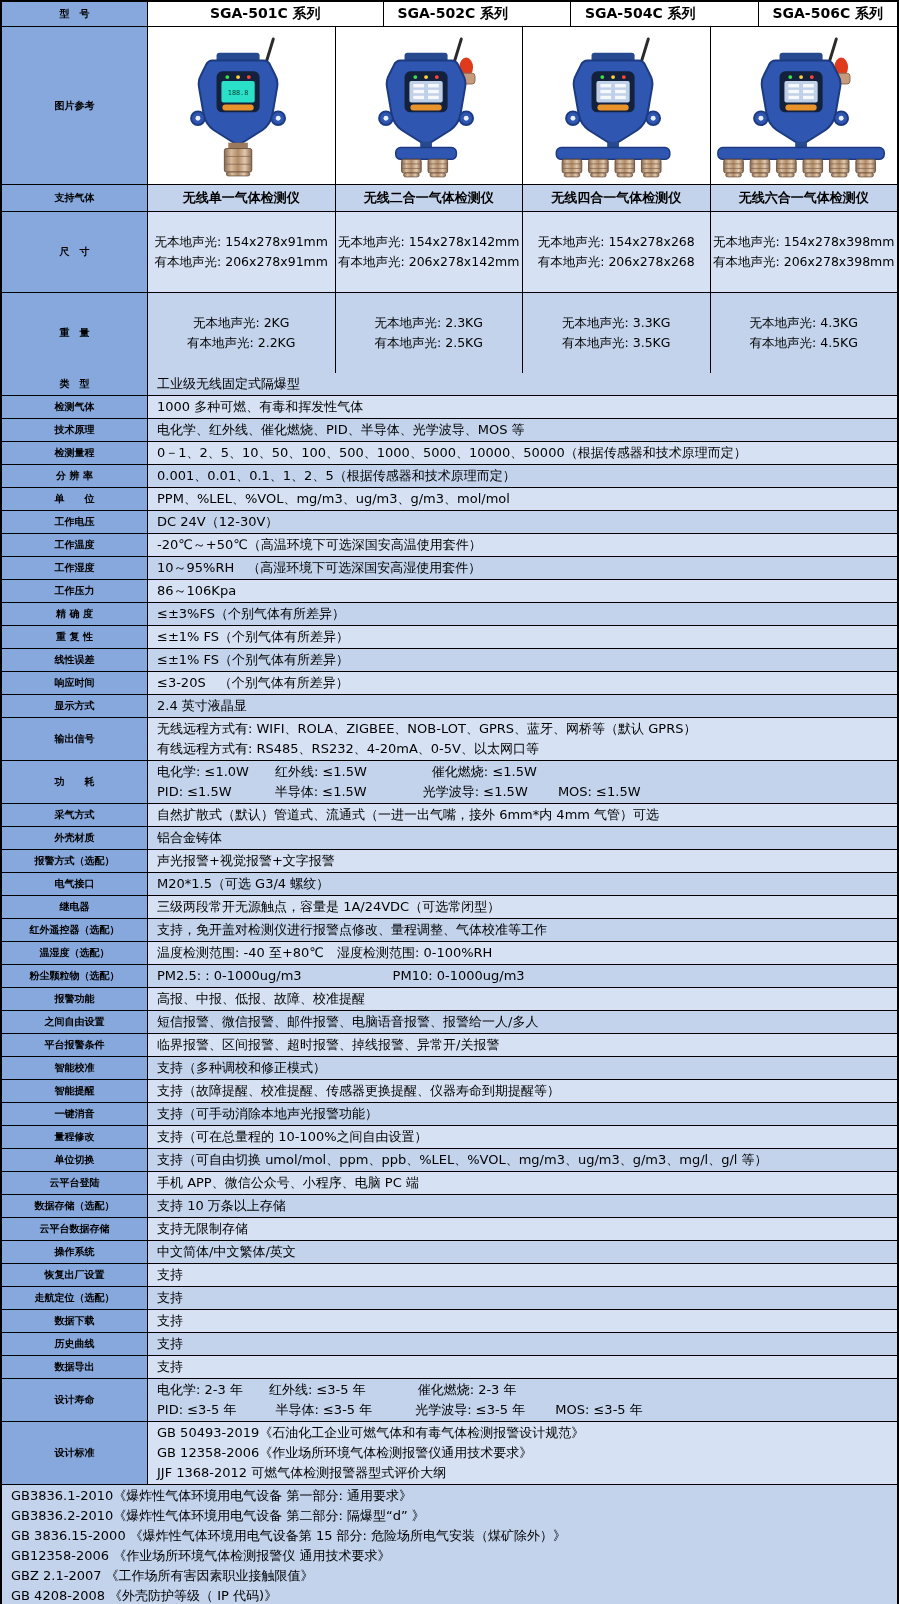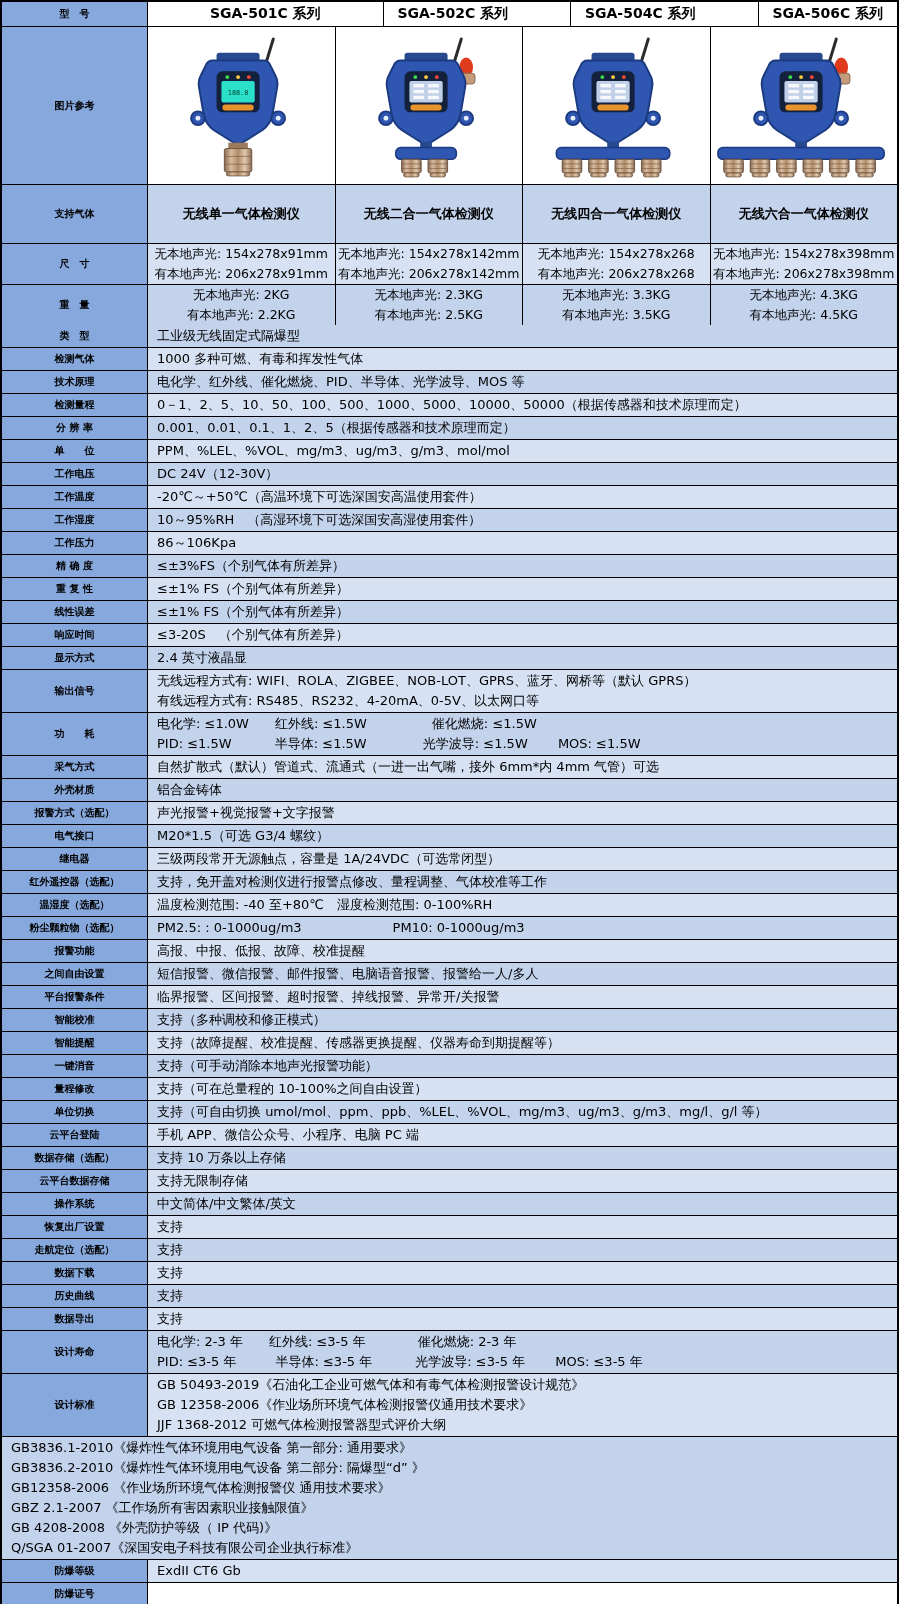--- a/index.html
+++ b/index.html
@@ -34,25 +34,25 @@
     background:#fff;display:flex;align-items:center;justify-content:center;
     font-weight:bold;font-size:14px;height:24px;margin-left:48px;
   }
   .r-images .vcol{
     background:#fff;height:157px;
     display:flex;align-items:center;justify-content:center;overflow:hidden;
   }
   .r-gas .vcol{
     background:var(--row-dark);
     display:flex;align-items:center;justify-content:center;
-    font-size:13px;font-weight:600;padding:20px 2px;text-align:center;
+    font-size:13px;font-weight:600;padding:4px 2px;text-align:center;
   }
   .r-size .vcol{background:var(--row-light);}
   .r-weight .vcol{background:var(--row-dark);}
-  .twolines{display:flex;flex-direction:column;justify-content:center;padding:0 0;}
+  .twolines{display:flex;flex-direction:column;justify-content:center;padding:20px 0;}
   .twolines div{line-height:20px;font-size:12.5px;text-align:center;white-space:pre-wrap;}
   .spec-val{
     flex:1 1 0;box-sizing:border-box;min-width:0;
     display:flex;flex-direction:column;justify-content:center;
     padding:1px 2px 1px 9px;
   }
   .spec-val .line{font-size:13px;line-height:20px;white-space:pre-wrap;}
   .bg-a{background:var(--row-dark);}
   .bg-b{background:var(--row-light);}
   .dev{display:flex;align-items:center;justify-content:center;text-align:right;}
@@ -587,20 +587,21 @@
         <div class="spec-val bg-b">
           <div class="line">GB 50493-2019《石油化工企业可燃气体和有毒气体检测报警设计规范》</div>
           <div class="line">GB 12358-2006《作业场所环境气体检测报警仪通用技术要求》</div>
           <div class="line">JJF 1368-2012 可燃气体检测报警器型式评价大纲</div>
         </div>
       </div>
       <div class="row">
         <div class="spec-val bg-a">
           <div class="line">GB3836.1-2010《爆炸性气体环境用电气设备 第一部分: 通用要求》</div>
           <div class="line">GB3836.2-2010《爆炸性气体环境用电气设备 第二部分: 隔爆型“d” 》</div>
+          <div class="line">GB 3836.15-2000 《爆炸性气体环境用电气设备第 15 部分: 危险场所电气安装（煤矿除外）》</div>
           <div class="line">GB12358-2006 《作业场所环境气体检测报警仪 通用技术要求》</div>
           <div class="line">GBZ 2.1-2007 《工作场所有害因素职业接触限值》</div>
           <div class="line">GB 4208-2008 《外壳防护等级（ IP 代码)》</div>
           <div class="line">Q/SGA 01-2007《深国安电子科技有限公司企业执行标准》</div>
         </div>
       </div>
       <div class="row">
         <div class="lcell">防爆等级</div>
         <div class="spec-val bg-b">
           <div class="line">ExdII CT6 Gb</div>

